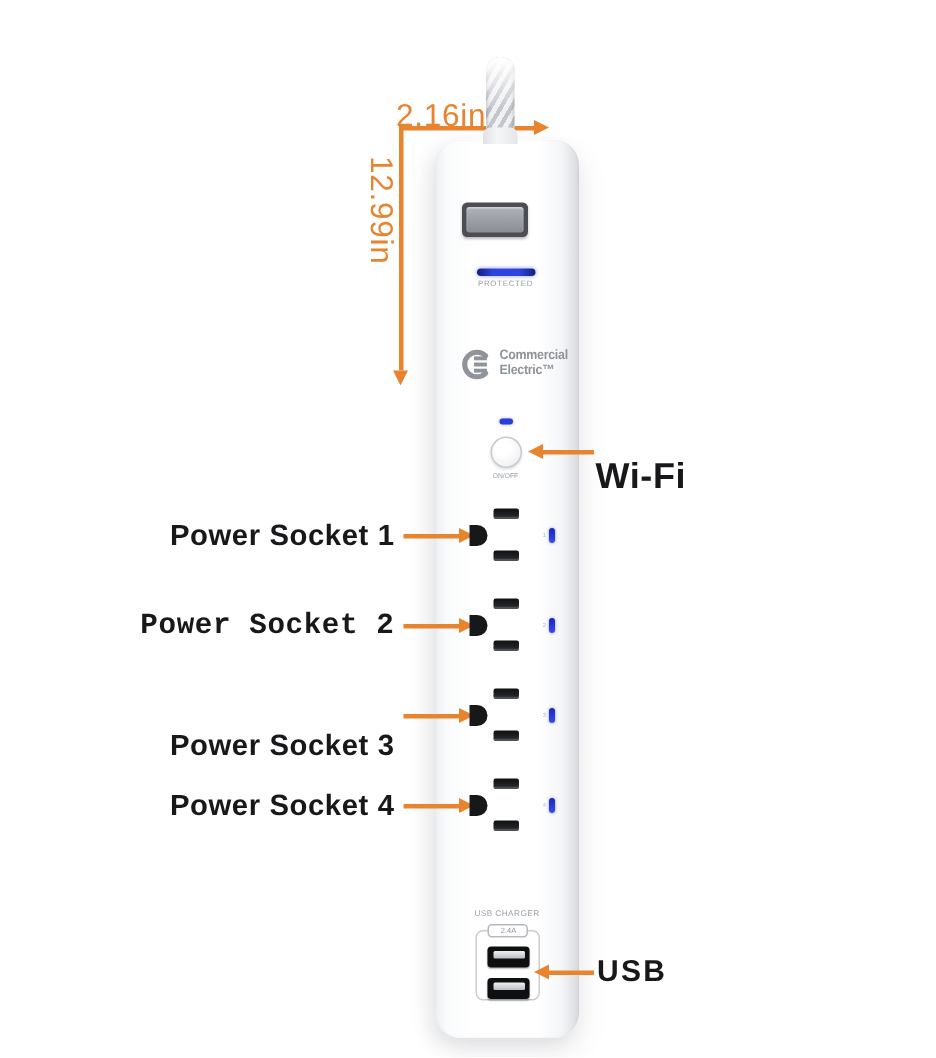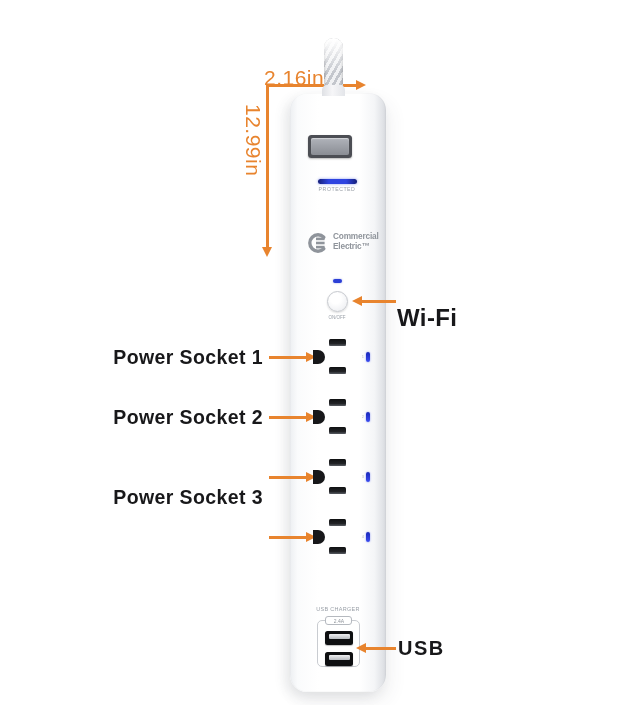--- a/index.html
+++ b/index.html
@@ -183,38 +183,39 @@
 
   <div class="callout right-align" style="right:361px; top:345px;">Power Socket 1</div>
   <div class="a-line" style="left:269px; top:355.5px; width:37px; height:3px;"></div>
   <div class="head right" style="left:306px; top:351.5px;"></div>
   <div class="ground" style="left:313px; top:350px;"></div>
   <div class="slot" style="left:329px; top:339px;"></div>
   <div class="slot" style="left:329px; top:367px;"></div>
   <div class="sock-num" style="left:344px; top:351px;">1</div>
   <div class="sock-led" style="left:366px; top:352px;"></div>
 
-  <div class="callout right-align" style="right:361px; top:405px;">Power Socket 2</div>
+  <div class="callout right-align" style="right:361px; top:405px;font-family:Liberation Mono, monospace;">Power Socket 2</div>
   <div class="a-line" style="left:269px; top:415.5px; width:37px; height:3px;"></div>
   <div class="head right" style="left:306px; top:411.5px;"></div>
   <div class="ground" style="left:313px; top:410px;"></div>
   <div class="slot" style="left:329px; top:399px;"></div>
   <div class="slot" style="left:329px; top:427px;"></div>
   <div class="sock-num" style="left:344px; top:411px;">2</div>
   <div class="sock-led" style="left:366px; top:412px;"></div>
 
   <div class="callout right-align" style="right:361px; top:485px;">Power Socket 3</div>
   <div class="a-line" style="left:269px; top:475.5px; width:37px; height:3px;"></div>
   <div class="head right" style="left:306px; top:471.5px;"></div>
   <div class="ground" style="left:313px; top:470px;"></div>
   <div class="slot" style="left:329px; top:459px;"></div>
   <div class="slot" style="left:329px; top:487px;"></div>
   <div class="sock-num" style="left:344px; top:471px;">3</div>
   <div class="sock-led" style="left:366px; top:472px;"></div>
 
+  <div class="callout right-align" style="right:361px; top:525px;">Power Socket 4</div>
   <div class="a-line" style="left:269px; top:535.5px; width:37px; height:3px;"></div>
   <div class="head right" style="left:306px; top:531.5px;"></div>
   <div class="ground" style="left:313px; top:530px;"></div>
   <div class="slot" style="left:329px; top:519px;"></div>
   <div class="slot" style="left:329px; top:547px;"></div>
   <div class="sock-num" style="left:344px; top:531px;">4</div>
   <div class="sock-led" style="left:366px; top:532px;"></div>
 
   <div class="micro" style="left:288px; top:604px; transform:scale(.55); letter-spacing:.5px;">USB CHARGER</div>
   <div class="usb-box"></div>

